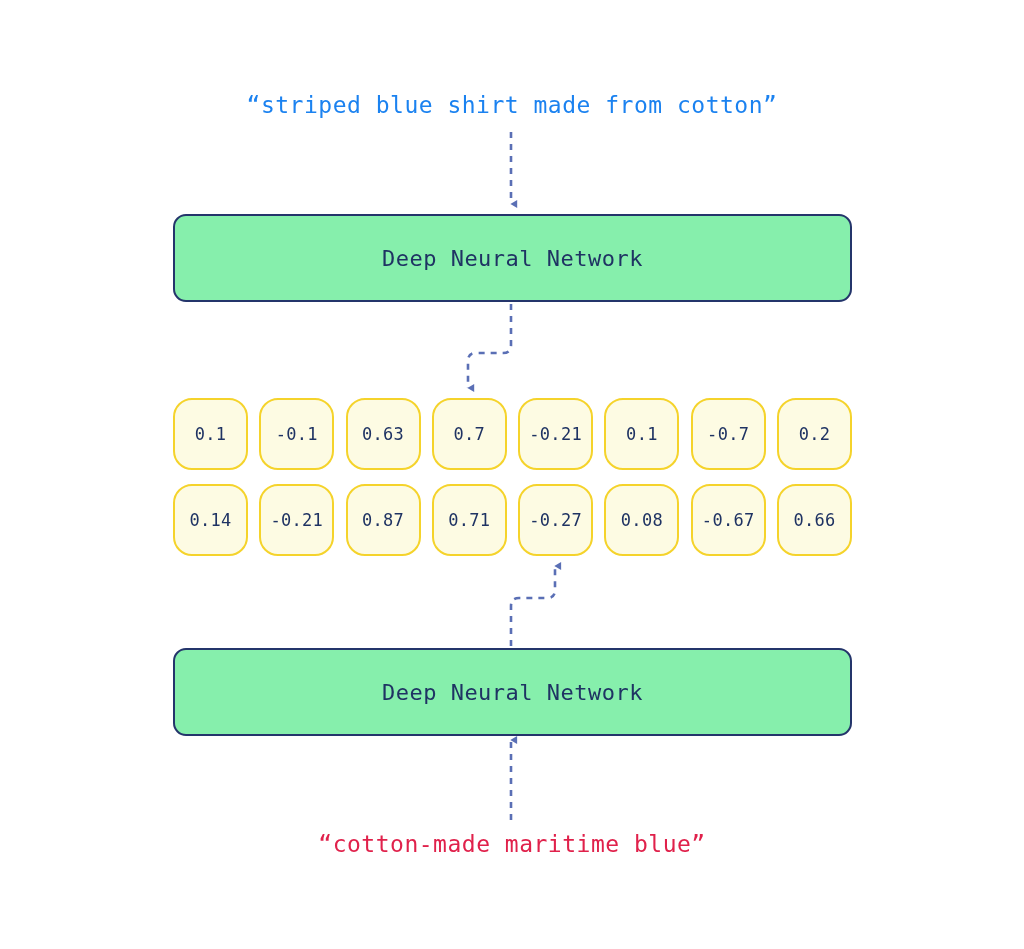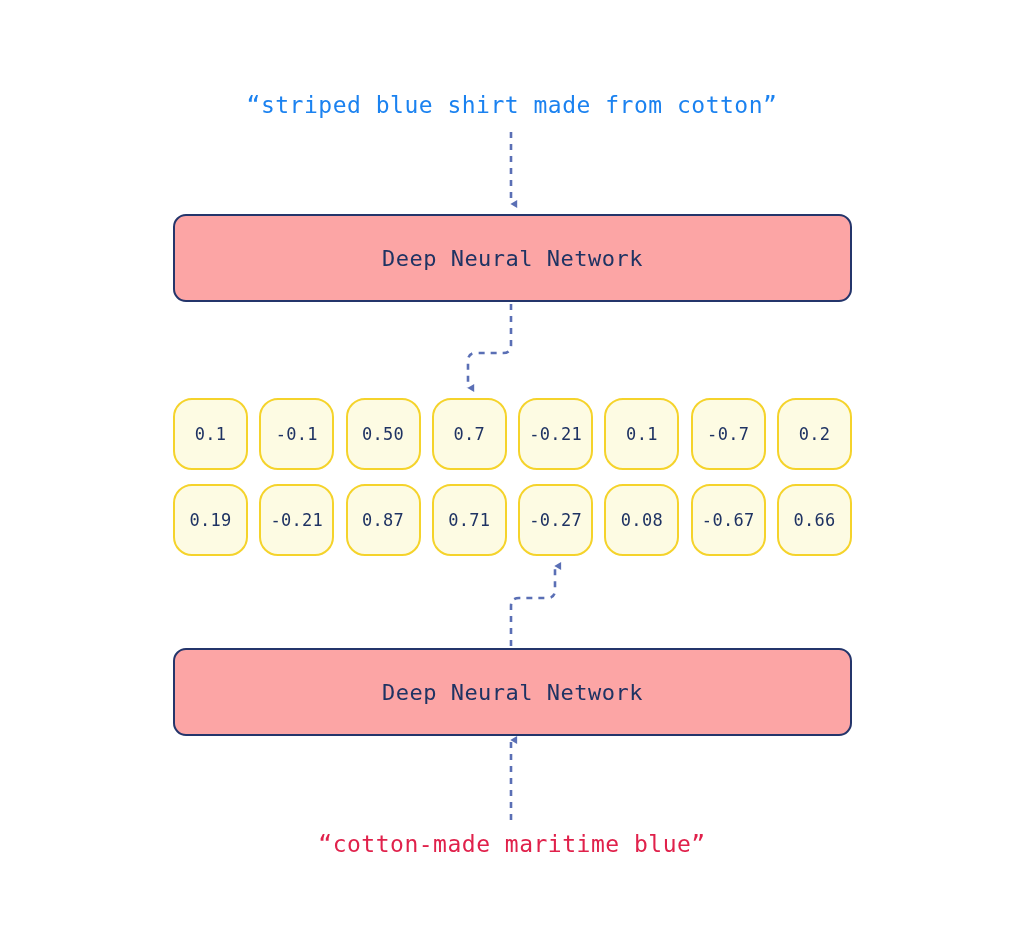--- a/index.html
+++ b/index.html
@@ -44,21 +44,21 @@
     color: #e0214b;
   }
 
   
   .dnn-box {
     position: absolute;
     left: 173px;
     width: 679px;
     height: 88px;
     box-sizing: border-box;
-    background: #fca5a5;
+    background: #86efac;
     border: 2px solid #24356b;
     border-radius: 13px;
     display: flex;
     align-items: center;
     justify-content: center;
   }
   .dnn-box-top    { top: 214px; }
   .dnn-box-bottom { top: 648px; }
   .dnn-label {
     font-family: "DejaVu Sans Mono", "Liberation Mono", monospace;
@@ -113,30 +113,30 @@
 
   <div class="caption caption-top">“striped blue shirt made from cotton”</div>
 
   <div class="dnn-box dnn-box-top">
     <span class="dnn-label">Deep Neural Network</span>
   </div>
 
   <div class="embed-row embed-row-1">
     <div class="embed-cell">0.1</div>
     <div class="embed-cell">-0.1</div>
-    <div class="embed-cell">0.50</div>
+    <div class="embed-cell">0.63</div>
     <div class="embed-cell">0.7</div>
     <div class="embed-cell">-0.21</div>
     <div class="embed-cell">0.1</div>
     <div class="embed-cell">-0.7</div>
     <div class="embed-cell">0.2</div>
   </div>
 
   <div class="embed-row embed-row-2">
-    <div class="embed-cell">0.19</div>
+    <div class="embed-cell">0.14</div>
     <div class="embed-cell">-0.21</div>
     <div class="embed-cell">0.87</div>
     <div class="embed-cell">0.71</div>
     <div class="embed-cell">-0.27</div>
     <div class="embed-cell">0.08</div>
     <div class="embed-cell">-0.67</div>
     <div class="embed-cell">0.66</div>
   </div>
 
   <div class="dnn-box dnn-box-bottom">

